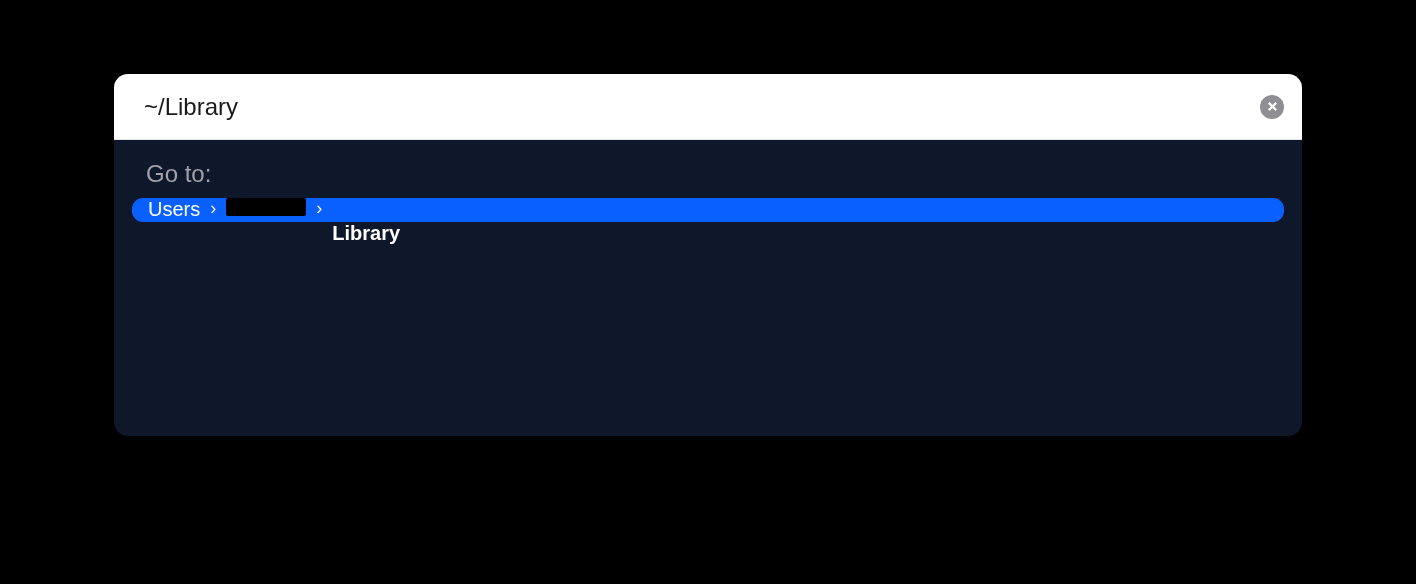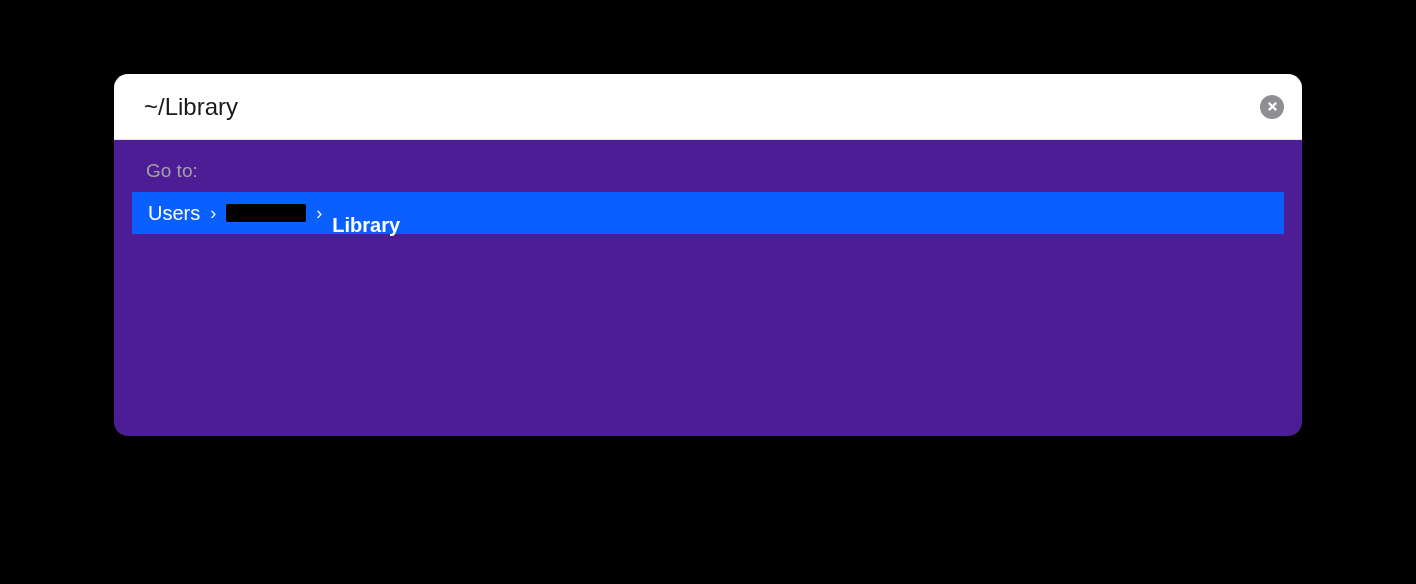--- a/index.html
+++ b/index.html
@@ -15,21 +15,21 @@
       font-family: -apple-system, BlinkMacSystemFont, "Segoe UI", Helvetica, Arial, sans-serif;
       display: flex;
       align-items: flex-start;
       justify-content: center;
       padding-top: 74px;
     }
     
     .dialog {
       width: 1188px;
       height: 362px;
-      background: #4c1d95;
+      background: #0f172a;
       border-radius: 14px;
       overflow: hidden;
       box-shadow: 0 20px 60px rgba(0,0,0,0.4);
       display: flex;
       flex-direction: column;
     }
     
     .input-row {
       height: 66px;
       background: #ffffff;
@@ -67,33 +67,33 @@
       stroke: #ffffff;
       stroke-width: 2.5;
     }
     
     .results-area {
       flex: 1;
       padding: 20px 18px 0 18px;
     }
     
     .goto-label {
-      font-size: 19px;
+      font-size: 24px;
       color: #a1a1a6;
       font-weight: 500;
       padding-left: 14px;
       margin-bottom: 10px;
     }
     
     .breadcrumb-result {
       background: #0a60ff;
-      border-radius: 1px;
-      height: 42px;
+      border-radius: 11px;
+      height: 24px;
       display: flex;
-      align-items: center;
+      align-items: flex-start;
       padding: 0 16px;
       color: #ffffff;
       font-size: 20px;
       cursor: pointer;
     }
     
     .breadcrumb-segment {
       display: inline-flex;
       align-items: center;
     }

